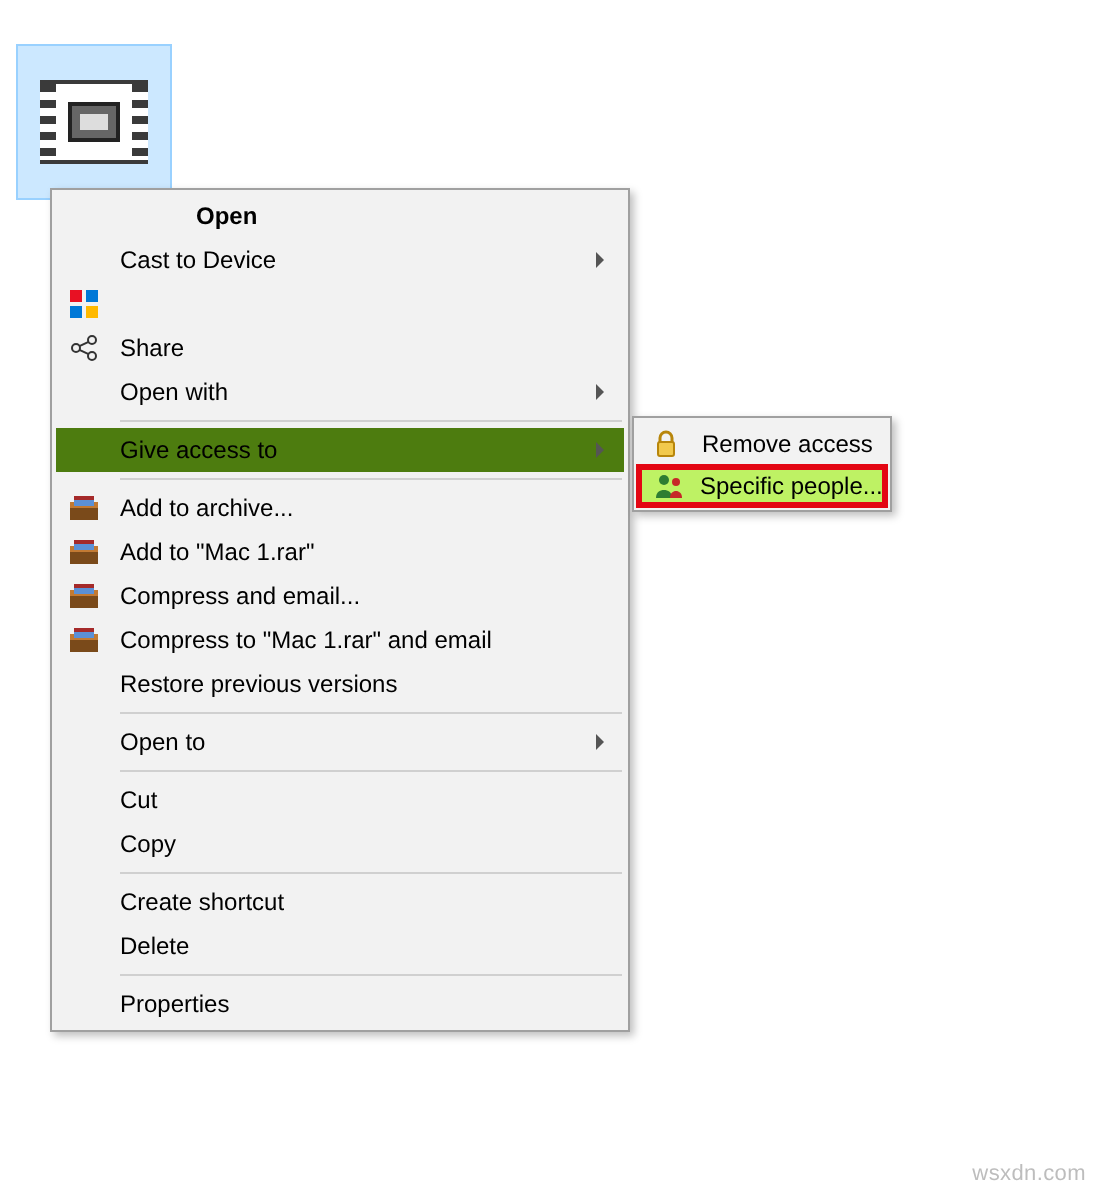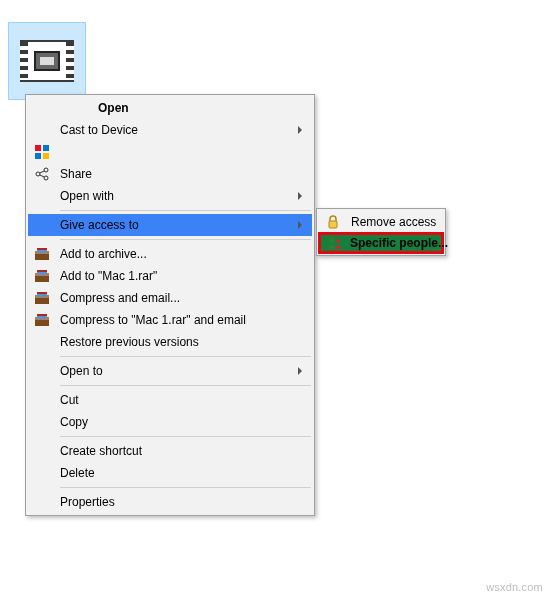--- a/index.html
+++ b/index.html
@@ -70,29 +70,28 @@
       height: 22px;
       display: flex;
       align-items: center;
       padding: 0 30px 0 32px;
       position: relative;
       white-space: nowrap;
       color: #000;
     }
     .menu-item .label { flex: 1; }
     .menu-item.bold .label { font-weight: 600; margin-left: 38px; }
-    .menu-item.highlight { background: #3b82f6; }
+    .menu-item.highlight { background: #4d7c0f; }
     .menu-item.selected-red {
       border: 3px solid #e30613;
-      background: #15803d;
+      background: #bef264;
       margin: -1px;
       z-index: 2;
       padding-right: 42px;
       padding-left: 29px;
-      font-weight: bold;
     }
     .arrow {
       position: absolute;
       right: 10px;
       top: 50%;
       transform: translateY(-50%);
       width: 0; height: 0;
       border-top: 4px solid transparent;
       border-bottom: 4px solid transparent;
       border-left: 4px solid #555;

